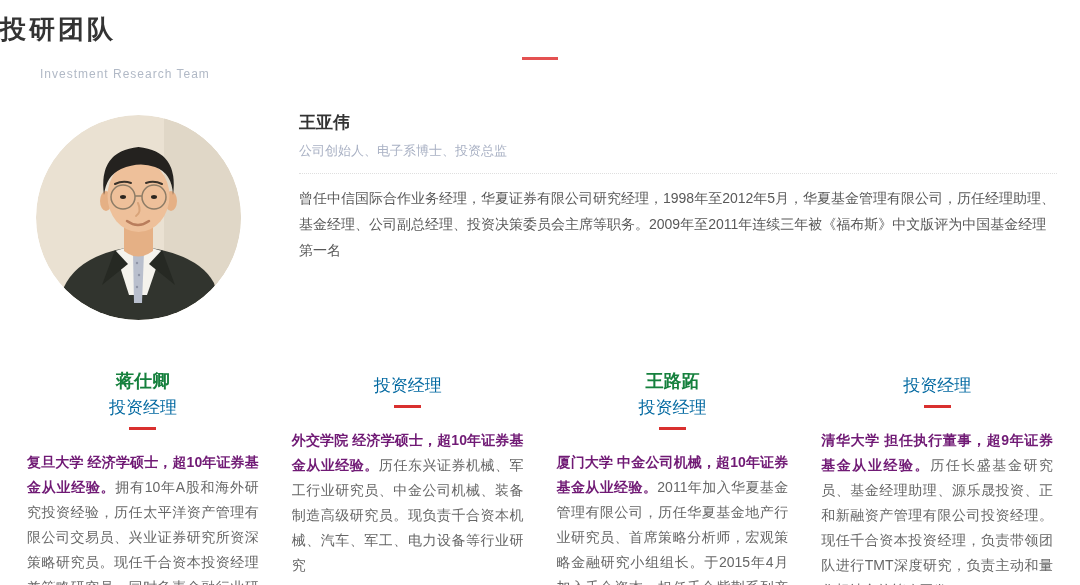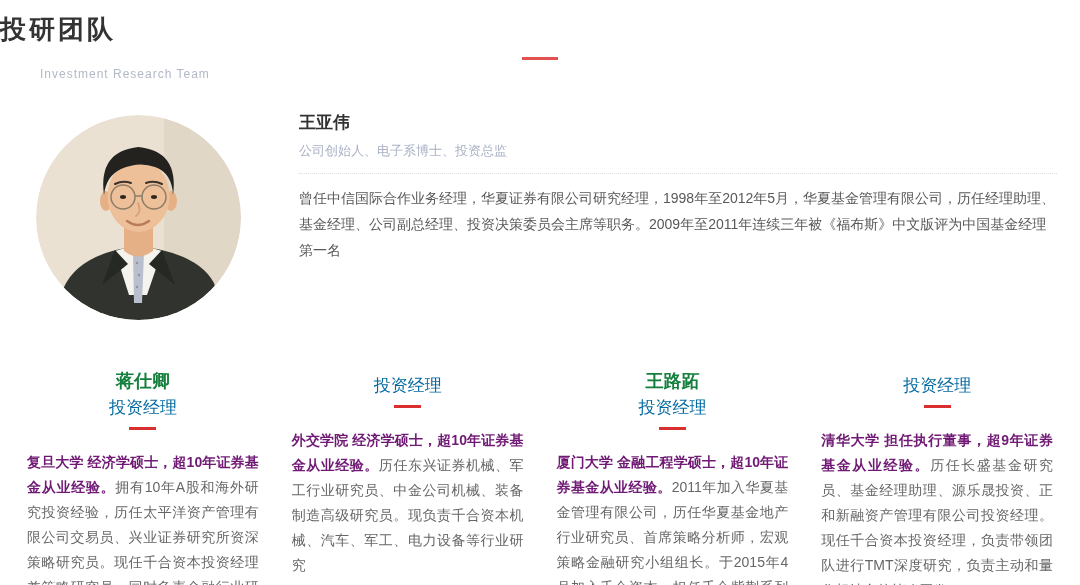--- a/index.html
+++ b/index.html
@@ -143,21 +143,21 @@
   <div class="member-card">
     <div class="member-role">投资经理</div>
     <div class="member-dash"></div>
     <p class="member-bio"><b>外交学院 经济学硕士，超10年证券基金从业经验。</b><span>历任东兴证券机械、军工行业研究员、中金公司机械、装备制造高级研究员。现负责千合资本机械、汽车、军工、电力设备等行业研究</span></p>
   </div>
 
   <div class="member-card">
     <div class="member-name">王路跖</div>
     <div class="member-role">投资经理</div>
     <div class="member-dash"></div>
-    <p class="member-bio"><b>厦门大学 金融工程学硕士，超10年证券基金从业经验。</b><span>2011年加入华夏基金管理有限公司，历任华夏基金地产行业研究员、首席策略分析师，宏观策略金融研究小组组长。于2015年4月加入千合资本，担任千合紫荆系列产品投资经理助理，擅长行业比较和个股精选。现任千合资本投资经理</span></p>
+    <p class="member-bio"><b>厦门大学 中金公司机械，超10年证券基金从业经验。</b><span>2011年加入华夏基金管理有限公司，历任华夏基金地产行业研究员、首席策略分析师，宏观策略金融研究小组组长。于2015年4月加入千合资本，担任千合紫荆系列产品投资经理助理，擅长行业比较和个股精选。现任千合资本投资经理</span></p>
   </div>
 
   <div class="member-card">
     <div class="member-role">投资经理</div>
     <div class="member-dash"></div>
     <p class="member-bio"><b>清华大学 担任执行董事，超9年证券基金从业经验。</b><span>历任长盛基金研究员、基金经理助理、源乐晟投资、正和新融资产管理有限公司投资经理。现任千合资本投资经理，负责带领团队进行TMT深度研究，负责主动和量化相结合的策略开发</span></p>
   </div>
 
 </div>
 

